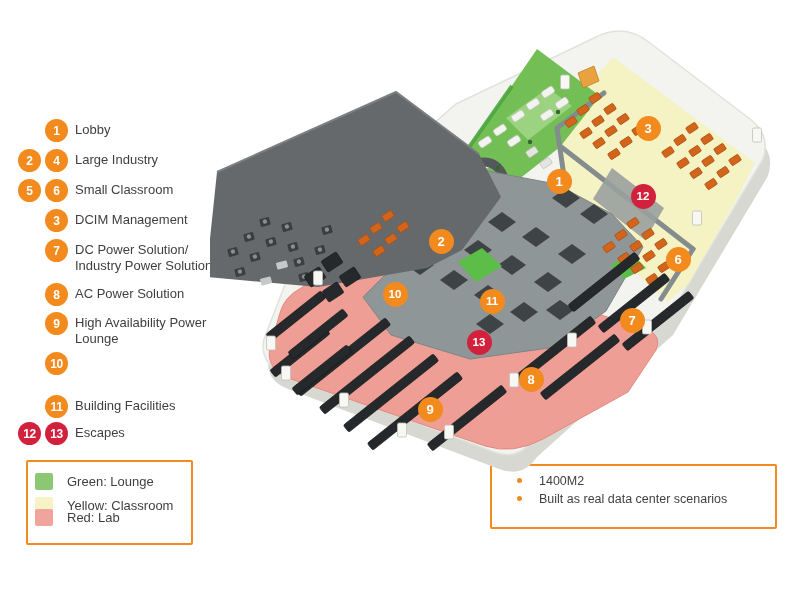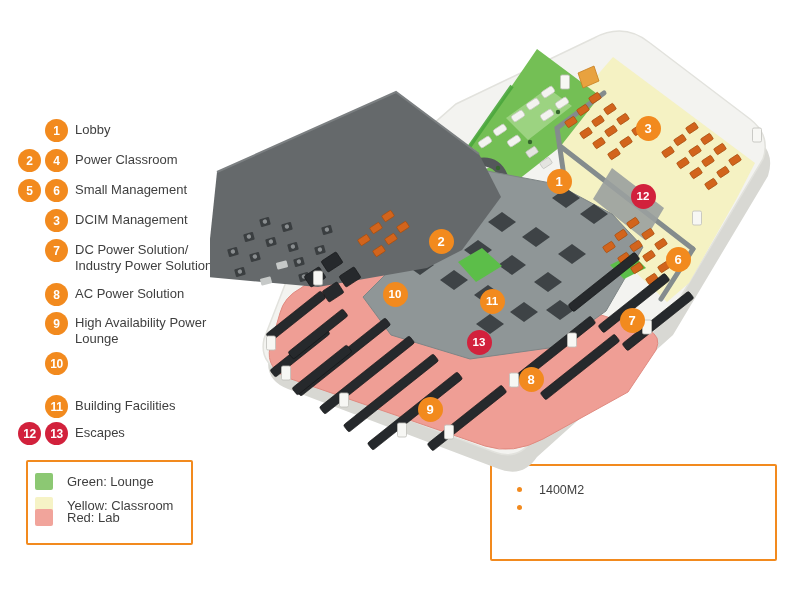--- a/index.html
+++ b/index.html
@@ -13,22 +13,22 @@
   .badge.s1{left:2px}.badge.s2{left:29px}
   .badge.red{background:#D2213C}
   .llabel{display:block;margin-left:59px;padding-top:3px;font-size:13px;line-height:16px;white-space:pre-line;}
   
   .zonebox{position:absolute;left:26px;top:460px;width:167px;height:85px;border:2px solid #F28A1E;
            border-radius:2px;box-sizing:border-box;background:#fff;}
   .zrow{position:absolute;left:7px;display:flex;align-items:center;height:18px;}
   .zswatch{width:18px;height:17px;border-radius:2px;flex:none;}
   .zlabel{margin-left:14px;font-size:13px;}
   
-  .infobox{position:absolute;left:490px;top:464px;width:287px;height:97px;border:2px solid #F28A1E;
-           border-radius:2px;box-sizing:border-box;background:#fff;padding:15px 8px 0 25px;}
+  .infobox{position:absolute;left:490px;top:464px;width:287px;height:65px;border:2px solid #F28A1E;
+           border-radius:2px;box-sizing:border-box;background:#fff;padding:6px 8px 0 25px;}
   .irow{display:flex;align-items:flex-start;}
   .idot{width:5px;height:5px;border-radius:50%;background:#F28A1E;margin-top:6px;flex:none;}
   .itext{margin-left:17px;font-size:12.5px;line-height:18px;white-space:pre-line;}
   
   .mapwrap{position:absolute;left:210px;top:15px;width:590px;height:460px;z-index:1;}
   .mapwrap svg{display:block;width:100%;height:100%;}
   .marker{position:absolute;width:25px;height:25px;border-radius:50%;color:#fff;font-weight:700;
           font-size:13px;display:flex;align-items:center;justify-content:center;z-index:5;}
   .marker.orange{background:#F28A1E}
   .marker.red{background:#D2213C}
@@ -39,26 +39,26 @@
 <div class="page">
 
   <div>
     <div class="lrow" style="top:119px">
       <span class="badge s2">1</span>
       <span class="llabel">Lobby</span>
     </div>
     <div class="lrow" style="top:149px">
       <span class="badge s1">2</span>
       <span class="badge s2">4</span>
-      <span class="llabel">Power Classroom</span>
+      <span class="llabel">Large Industry</span>
     </div>
     <div class="lrow" style="top:179px">
       <span class="badge s1">5</span>
       <span class="badge s2">6</span>
-      <span class="llabel">Small Management</span>
+      <span class="llabel">Small Classroom</span>
     </div>
     <div class="lrow" style="top:209px">
       <span class="badge s2">3</span>
       <span class="llabel">DCIM Management</span>
     </div>
     <div class="lrow" style="top:239px">
       <span class="badge s2">7</span>
       <span class="llabel">DC Power Solution/
 Industry Power Solution</span>
     </div>
@@ -100,20 +100,21 @@
     </div>
   </div>
 
   <div class="infobox">
     <div class="irow">
       <span class="idot"></span>
       <span class="itext">1400M2</span>
     </div>
     <div class="irow">
       <span class="idot"></span>
+      <span class="itext">Built as real data center scenarios</span>
     </div>
   </div>
 
   <div class="mapwrap">
     <svg viewBox="210 15 590 460">
       <defs>
         <g id="desk">
             <rect x="-5.5" y="-3.5" width="11" height="7" rx="1"></rect>
           </g>
         <g id="sofa">

